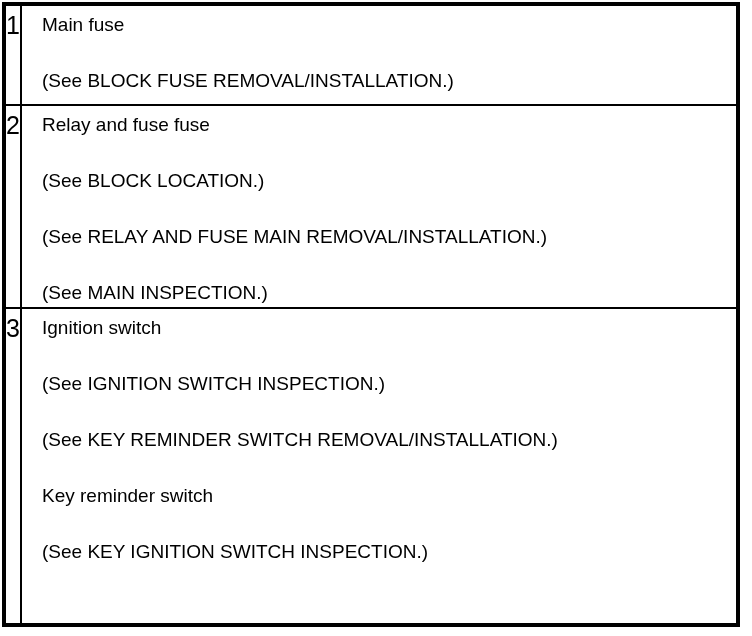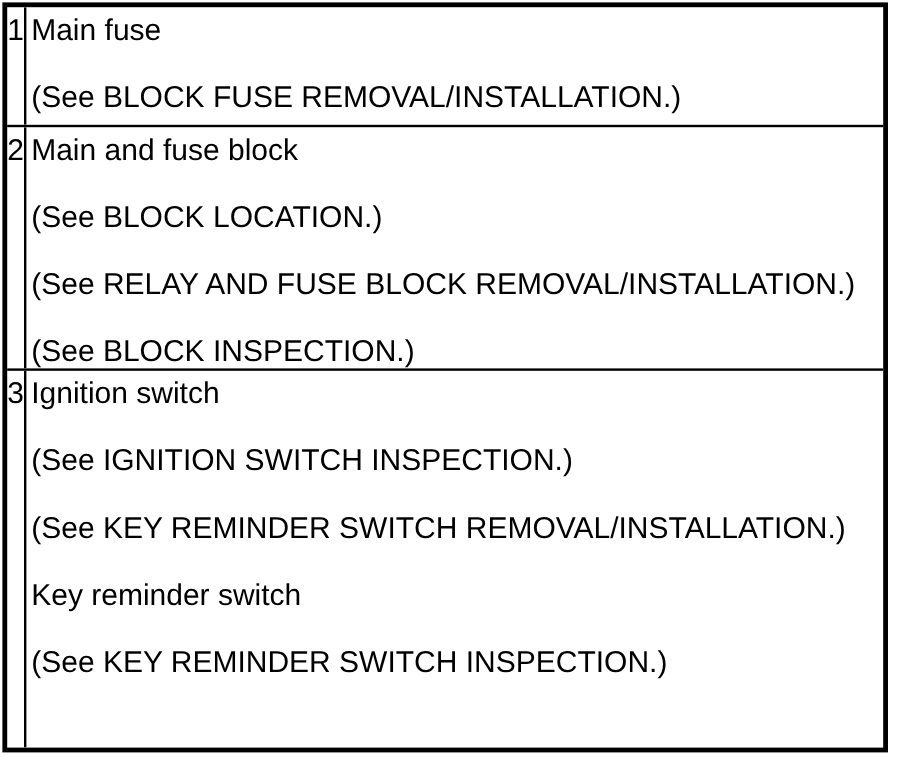--- a/index.html
+++ b/index.html
@@ -39,22 +39,22 @@
     width: 14px;
     border-right: 2px solid #000000;
     padding-top: 5px;
     font-size: 25px;
     line-height: 28px;
     text-align: center;
     overflow: visible;
   }
   .content-cell {
     flex: 1;
-    padding: 5px 0 0 4px;
-    font-size: 25px;
+    padding: 5px 0 0 20px;
+    font-size: 19px;
     overflow: hidden;
   }
   .line {
     line-height: 28px;
     margin-bottom: 28px;
     white-space: nowrap;
   }
   .line:last-child {
     margin-bottom: 0;
   }
@@ -66,29 +66,29 @@
     <div class="row">
       <div class="num-cell">1</div>
       <div class="content-cell">
         <div class="line">Main fuse</div>
         <div class="line">(See BLOCK FUSE REMOVAL/INSTALLATION.)</div>
       </div>
     </div>
     <div class="row">
       <div class="num-cell">2</div>
       <div class="content-cell">
-        <div class="line">Main and fuse block</div>
+        <div class="line">Relay and fuse fuse</div>
         <div class="line">(See BLOCK LOCATION.)</div>
-        <div class="line">(See RELAY AND FUSE BLOCK REMOVAL/INSTALLATION.)</div>
-        <div class="line">(See BLOCK INSPECTION.)</div>
+        <div class="line">(See RELAY AND FUSE MAIN REMOVAL/INSTALLATION.)</div>
+        <div class="line">(See MAIN INSPECTION.)</div>
       </div>
     </div>
     <div class="row">
       <div class="num-cell">3</div>
       <div class="content-cell">
         <div class="line">Ignition switch</div>
         <div class="line">(See IGNITION SWITCH INSPECTION.)</div>
         <div class="line">(See KEY REMINDER SWITCH REMOVAL/INSTALLATION.)</div>
         <div class="line">Key reminder switch</div>
-        <div class="line">(See KEY REMINDER SWITCH INSPECTION.)</div>
+        <div class="line">(See KEY IGNITION SWITCH INSPECTION.)</div>
       </div>
     </div>
   </div>
 
 </body></html>

